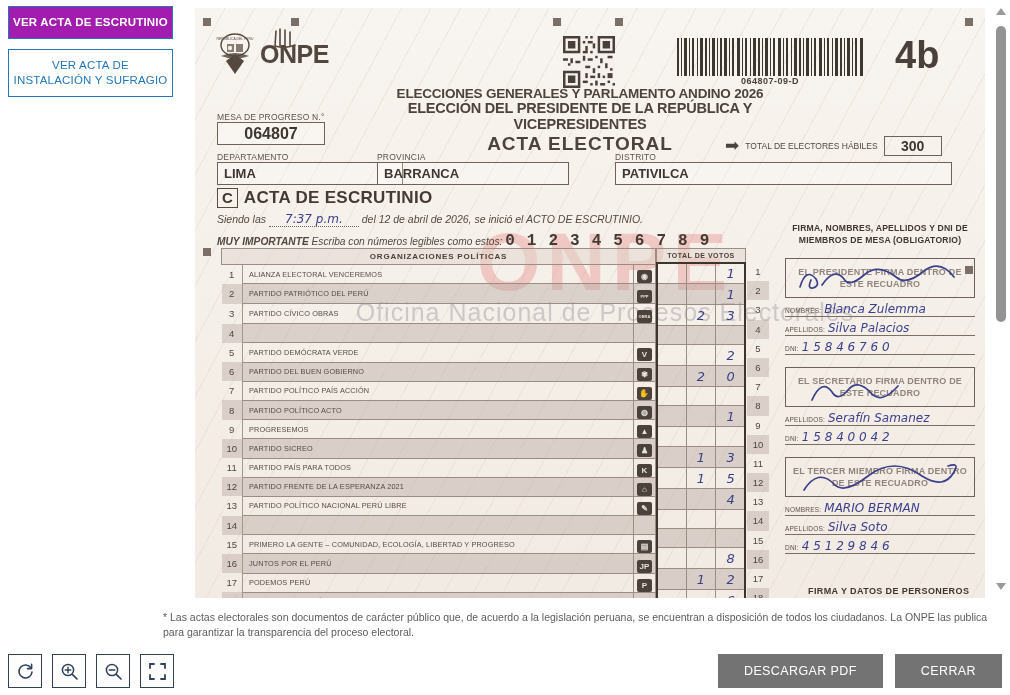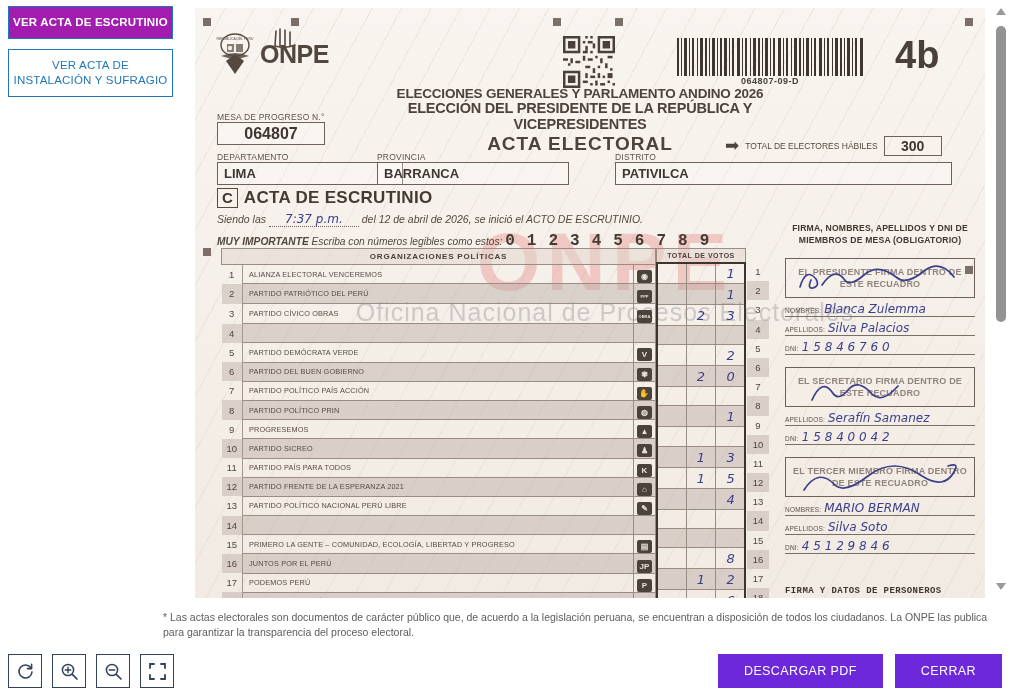--- a/index.html
+++ b/index.html
@@ -247,22 +247,22 @@
     pointer-events: none;
   }
   .sigline {
     display: flex; align-items: baseline; gap: 3px;
     margin-top: 4px;
     border-bottom: 1px solid #7a6f66;
   }
   .sigline .k { font-size: 6.5px; color: #5b5049; letter-spacing: .2px;}
   .sigline .v { font-size: 12px; }
   #personeros {
-    position: absolute; left: 590px; top: 578px;
-    font-size: 9px; font-weight: bold; letter-spacing: .4px; color: #3f362f; font-family: Liberation Mono, monospace;
+    position: absolute; left: 613px; top: 578px;
+    font-size: 9px; font-weight: bold; letter-spacing: .4px; color: #3f362f;
   }
 
   
   #scroll {
     position: absolute; right: 0; top: 0; width: 18px; height: 598px;
     background: #ffffff;
   }
   #scroll .arrow-up, #scroll .arrow-dn {
     position: absolute; left: 4px; width: 0; height: 0;
     border-left: 5px solid transparent; border-right: 5px solid transparent;
@@ -283,21 +283,21 @@
   
   #toolbar { position: absolute; left: 8px; top: 654px; display: flex; gap: 10px; }
   .tool {
     width: 34px; height: 34px;
     border: 1px solid #31425a; background: #ffffff;
     display: flex; align-items: center; justify-content: center;
     cursor: pointer;
   }
   #actions { position: absolute; right: 8px; top: 654px; display: flex; gap: 12px; }
   .act {
-    background: #6d28d9; color: #ffffff;
+    background: #737373; color: #ffffff;
     font-size: 12.5px; letter-spacing: .4px;
     padding: 10px 26px; border: none; cursor: pointer;
     font-family: "Liberation Sans", sans-serif;
   }
 </style>
 </head>
 <body>
 
 <div id="sidebar">
   <div class="side-btn primary">VER ACTA DE ESCRUTINIO</div>
@@ -506,21 +506,21 @@
               <td class="pname">PARTIDO DEL BUEN GOBIERNO</td>
               <td class="logo"><span class="sym">✾</span></td>
             </tr>
             <tr class="">
               <td class="num">7</td>
               <td class="pname">PARTIDO POLÍTICO PAÍS ACCIÓN</td>
               <td class="logo"><span class="sym">✋</span></td>
             </tr>
             <tr class="alt">
               <td class="num">8</td>
-              <td class="pname">PARTIDO POLÍTICO PRIN</td>
+              <td class="pname">PARTIDO POLÍTICO ACTO</td>
               <td class="logo"><span class="sym">◍</span></td>
             </tr>
             <tr class="">
               <td class="num">9</td>
               <td class="pname">PROGRESEMOS</td>
               <td class="logo"><span class="sym">▲</span></td>
             </tr>
             <tr class="alt">
               <td class="num">10</td>
               <td class="pname">PARTIDO SICREO</td>

